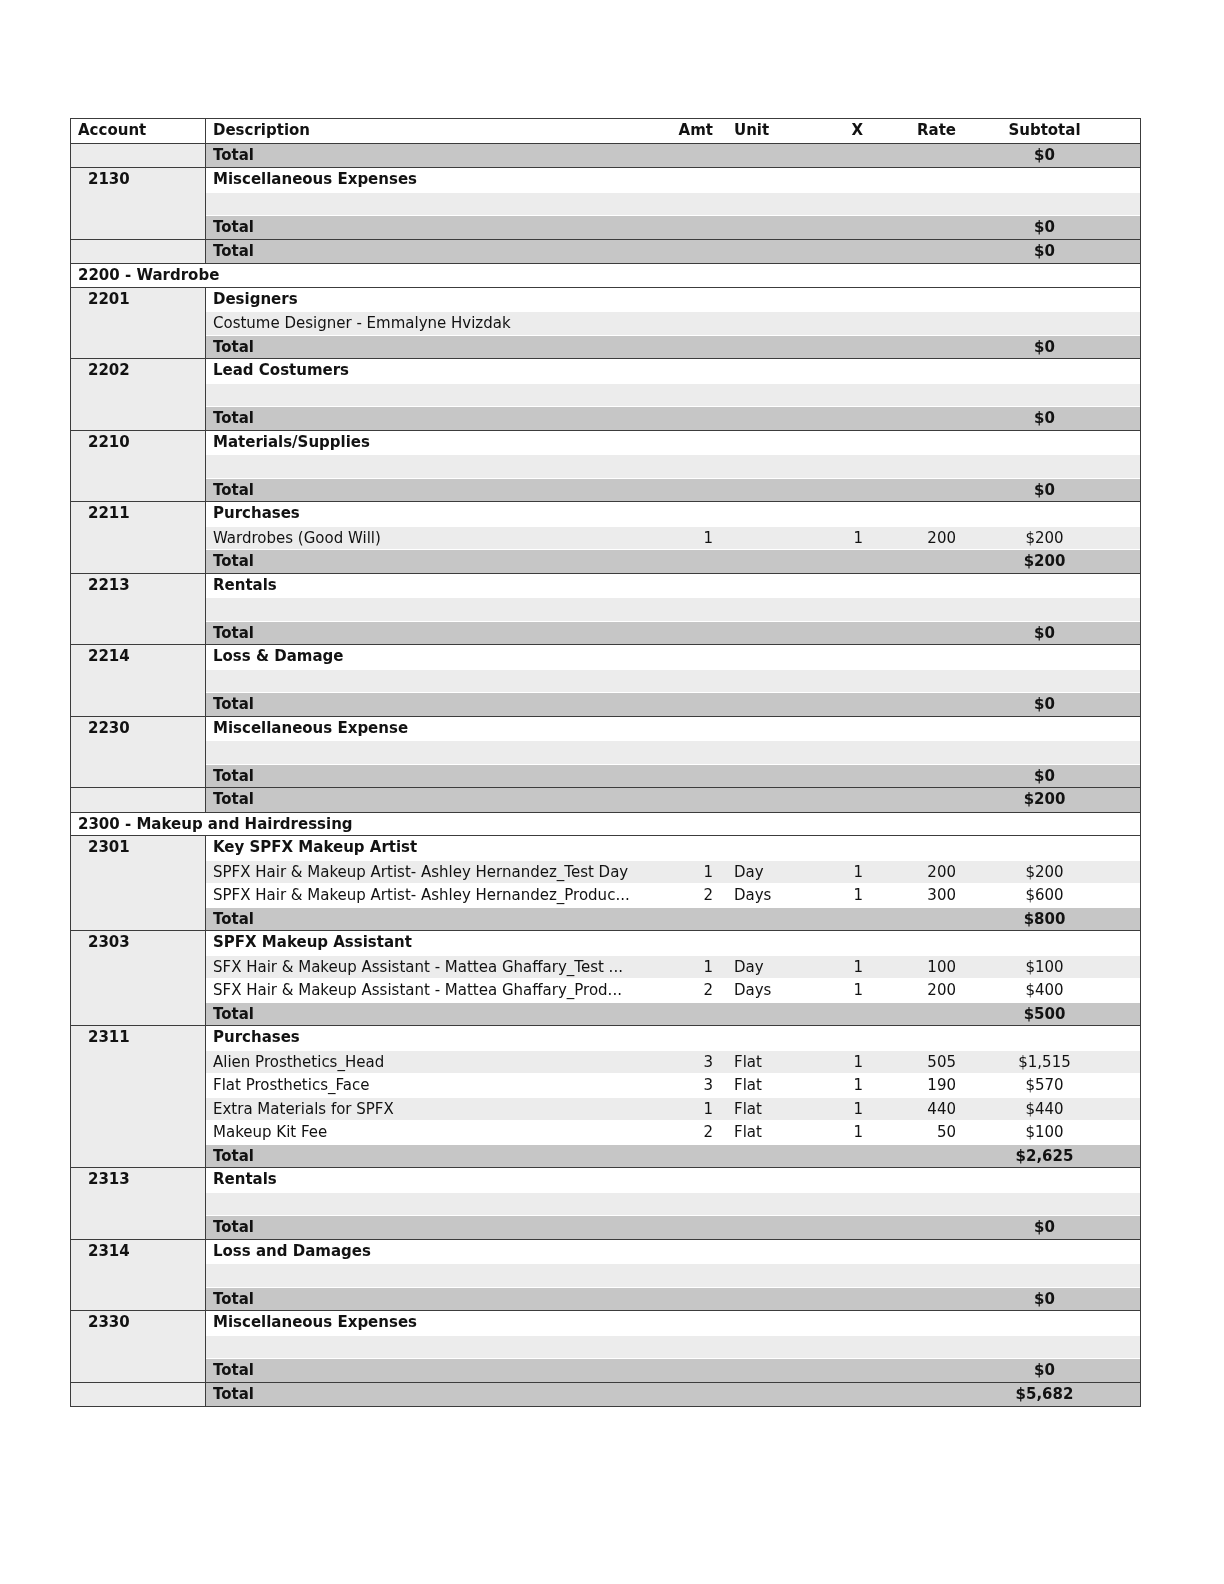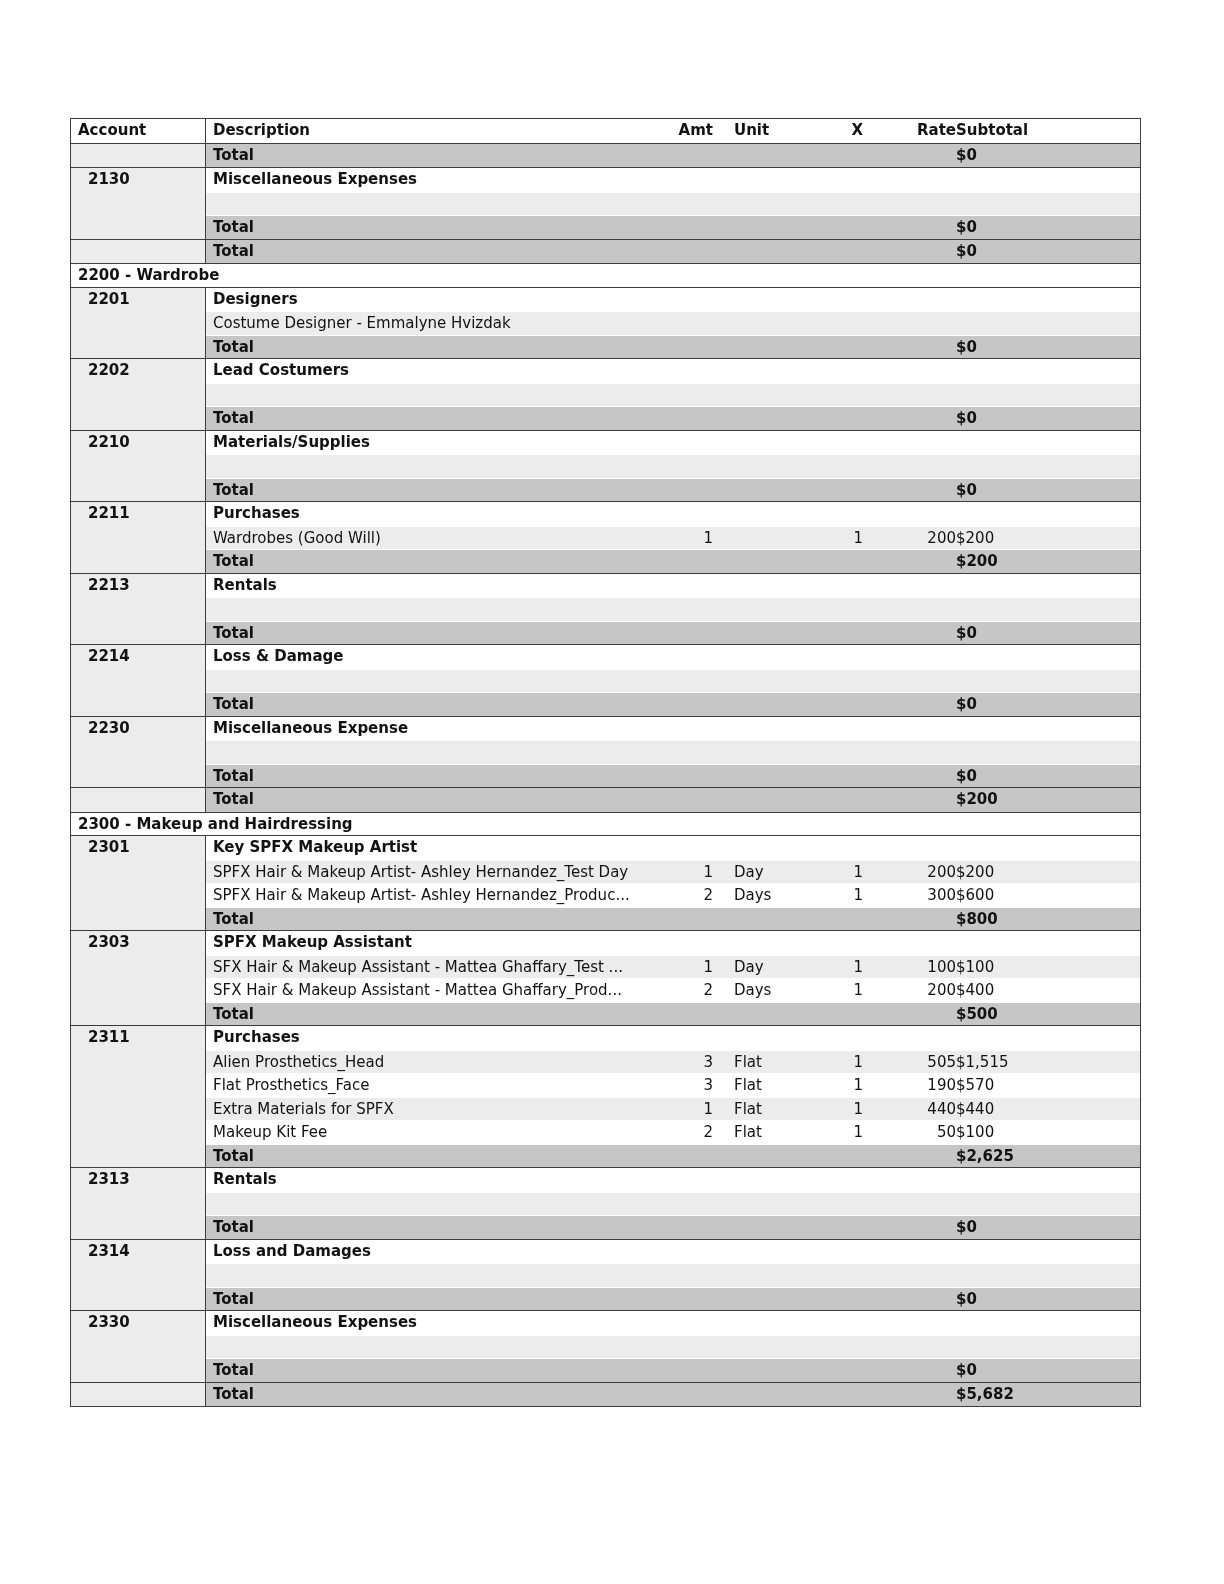--- a/index.html
+++ b/index.html
@@ -46,21 +46,21 @@
   .row {
     display: grid;
     grid-template-columns: 465px 42px 15px 80px 55px 93px 1fr;
     height: 23.5px; line-height: 23px;
   }
   .group-body .row + .row { border-top: 1px solid #ffffff; }
 
   .c-desc { padding-left: 7px; white-space: nowrap; overflow: hidden; }
   .c-amt, .c-x, .c-rate { text-align: right; }
   .c-unit { padding-left: 6px; }
-  .c-subtotal { text-align: left; padding-right: 7px; }
+  .c-subtotal { text-align: center; padding-right: 7px; }
 
   .title-row .c-desc,
   .total-bar .c-desc,
   .total-bar .c-subtotal { font-weight: bold; }
 
   .stripe { background: var(--stripe); }
   .total-bar { background: var(--total-bar); }
 
   .acct-num { font-weight: bold; padding-left: 17px; line-height: 23px; }
 

